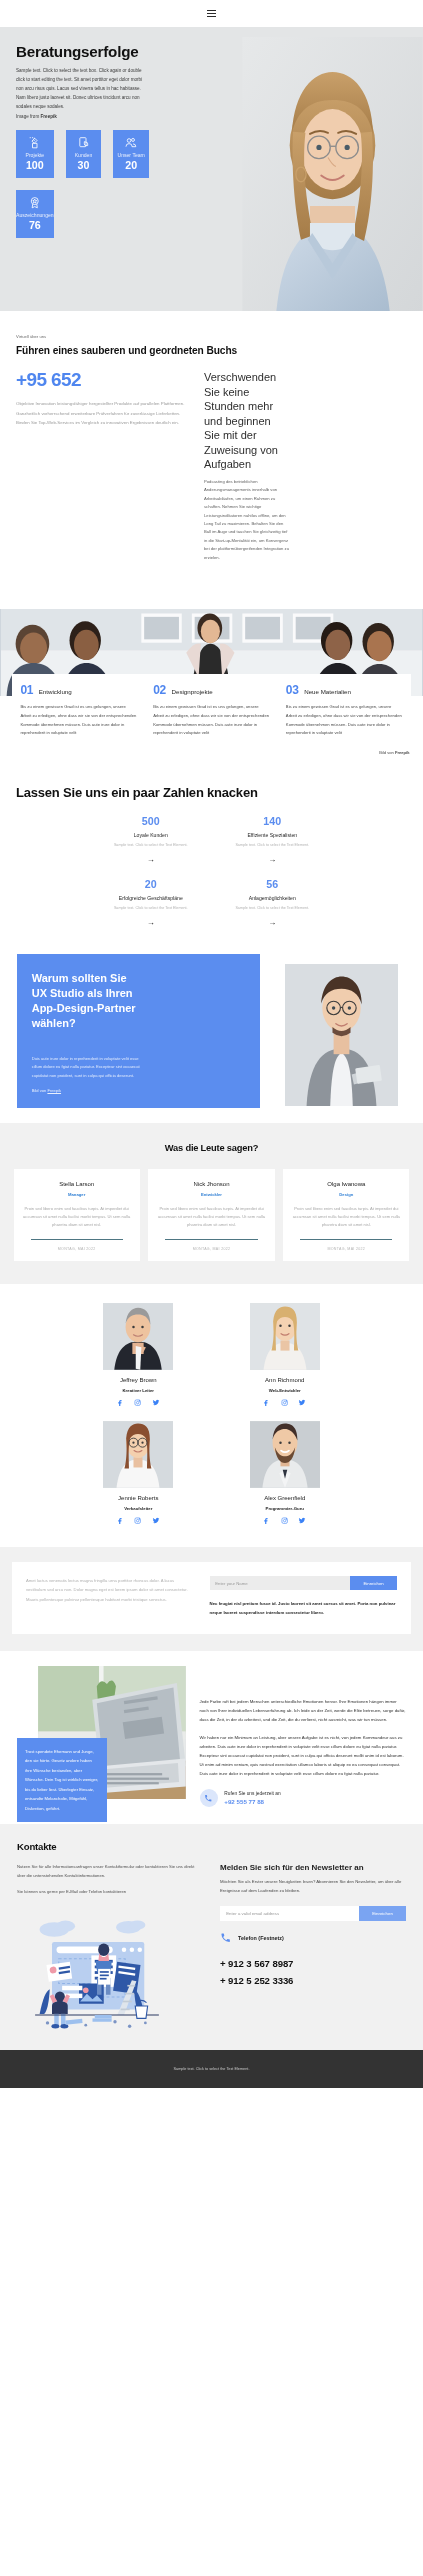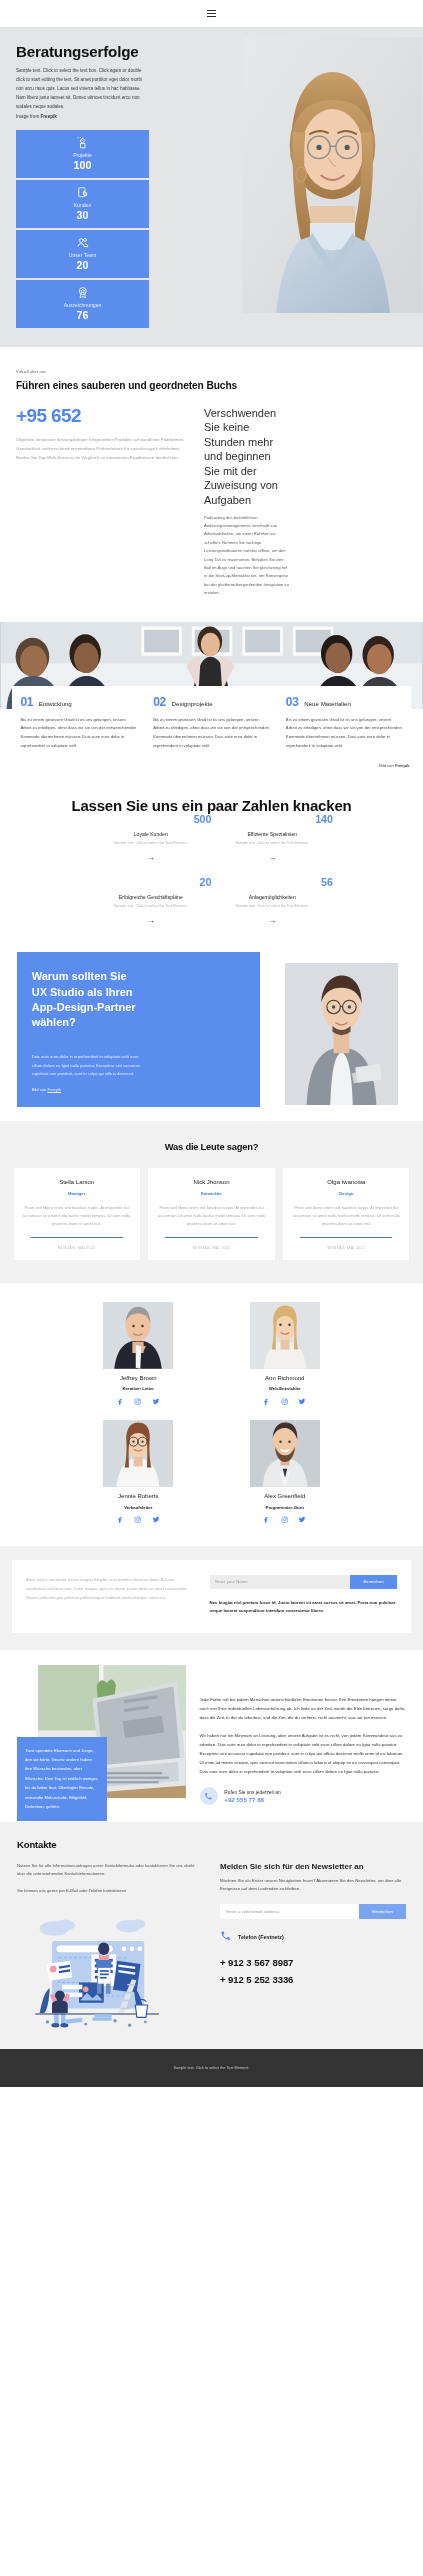--- a/index.html
+++ b/index.html
@@ -36,22 +36,22 @@
     color: #111; margin-bottom: 7.3px;
   }
   .hero-text {
     font-size: 4.6px; line-height: 1.95; color: #3b3b3b;
     width: 131px; margin-bottom: 2.3px;
   }
   .hero-credit { font-size: 4.6px; color: #3b3b3b; margin-bottom: 10.2px; }
   .hero-credit b { font-weight: 700; }
 
   .stat-grid {
-    display: grid; grid-template-columns: 1fr;
-    gap: 2px; width: 133px;
+    display: grid; grid-template-columns: 1fr 1fr 1fr;
+    gap: 12px; width: 133px;
   }
   .stat-card {
     background: #5b8def; color: #fff;
     height: 48px; display: flex; flex-direction: column;
     align-items: center; justify-content: center; gap: 1.1px;
   }
   .stat-ico { margin-bottom: 1.7px; }
   .stat-ico svg { display: block; }
   .stat-label { font-size: 5.1px; color: #eaf0fd; font-weight: 400; }
   .stat-num { font-size: 10.7px; font-weight: 700; line-height: 1.15; }
@@ -77,21 +77,21 @@
   }
   .about-p { font-size: 4.4px; line-height: 2.1; color: #9a9a9a; }
   .about-right { width: 85px; }
   .about-sub {
     font-size: 11px; line-height: 1.32; color: #2e2e2e;
     font-weight: 400; margin-bottom: 6.2px;
   }
   .about-small { font-size: 4.2px; line-height: 2.0; color: #5f5f5f; }
 
   
-  .features { position: relative; background: #fff; padding-bottom: 17px; }
+  .features { position: relative; background: #fff; padding-bottom: 17px; margin-top: 23px; }
   .features-photo {
     width: 423px; height: 87px; position: relative; overflow: hidden;
     background: #cfd6dd;
   }
   .feat-row {
     display: flex; gap: 0; padding: 0 12.4px;
     margin-top: -22.6px; position: relative; z-index: 3;
   }
   .feat-card {
     background: #fff; flex: 1; padding: 9px 8px 5.6px 8px;
@@ -99,29 +99,29 @@
   .feat-head { display: flex; align-items: baseline; gap: 5.6px; margin-bottom: 6.8px; }
   .feat-no { font-size: 12px; font-weight: 700; color: #4f86ef; letter-spacing: -0.3px; }
   .feat-name { font-size: 6.2px; color: #262626; }
   .feat-body { font-size: 4.2px; line-height: 2.05; color: #4a4a4a; }
   .feat-credit { text-align: right; font-size: 4.1px; color: #4a4a4a; padding: 6.8px 13.5px 0 0; }
   .feat-credit b { font-weight: 700; }
 
   
   .numbers { background: #fff; padding: 12.4px 16px 19px 16px; }
   .numbers-h {
-    text-align: center; font-size: 15px; font-weight: 700;
-    color: #111; letter-spacing: -0.2px; 
+    text-align: left; font-size: 13px; font-weight: 700;
+    color: #111; letter-spacing: -0.2px; margin-bottom: 16px;
   }
   .num-grid {
     display: grid; grid-template-columns: 1fr 1fr;
     row-gap: 14.7px; width: 243px; margin: 0 auto;
   }
   .num-cell { text-align: center; }
-  .num-val { font-size: 10.7px; font-weight: 700; color: #5b8def; line-height: 1.1; text-align: right; }
+  .num-val { font-size: 10.7px; font-weight: 700; color: #5b8def; line-height: 1.1; }
   .num-lab { font-size: 5.1px; color: #1f1f1f; margin-top: 5.1px; }
   .num-sub { font-size: 3.7px; color: #b3b3b3; margin-top: 4.5px; }
   .num-arrow { font-size: 8px; color: #111; margin-top: 8px; }
 
   
   .why { background: #fff; padding: 8px 0 17px 0; position: relative; }
   .why-wrap { position: relative; width: 423px; height: 152px; }
   .why-panel {
     position: absolute; left: 17px; top: 0;
     width: 243px; background: #5b8def; color: #fff;

